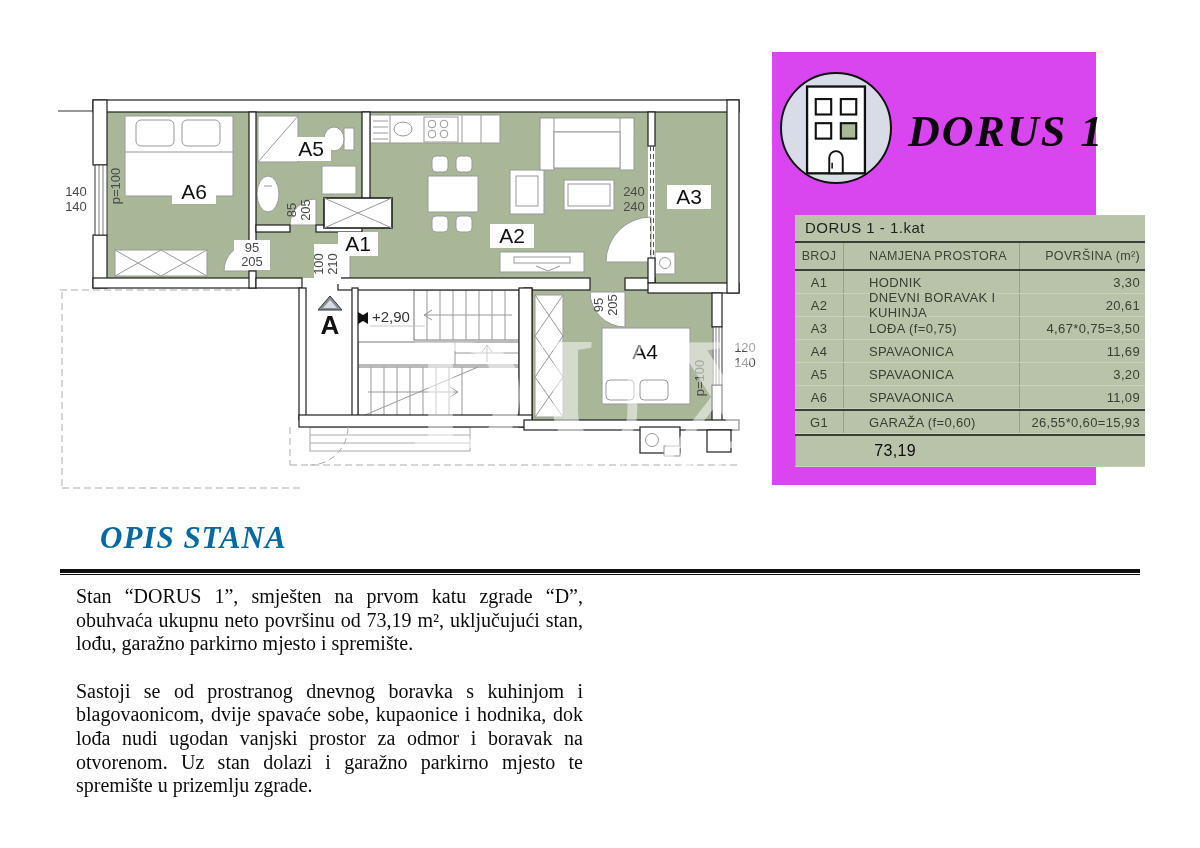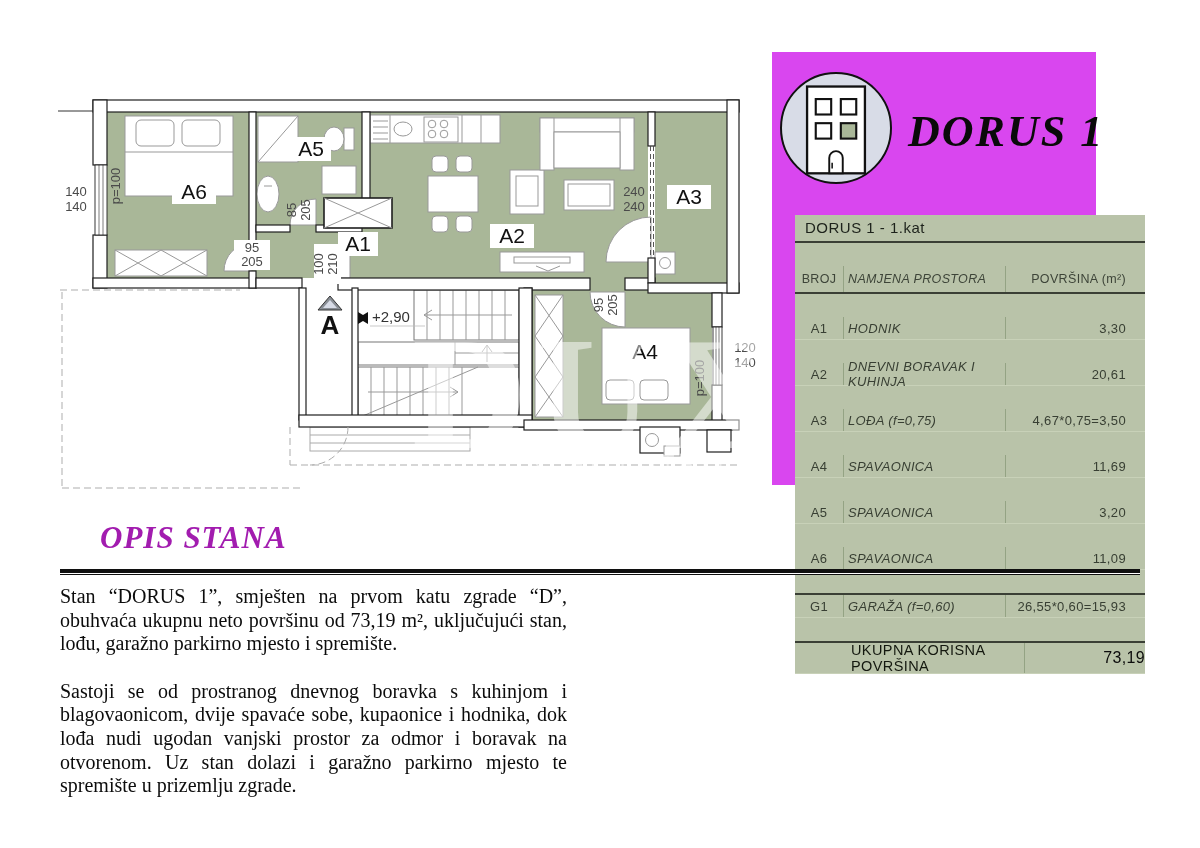--- a/index.html
+++ b/index.html
@@ -18,41 +18,41 @@
   
   #panel{position:absolute;left:772px;top:52px;width:324px;height:433px;background:#d946ef;}
   #logo-circle{position:absolute;left:8px;top:20px;width:112px;height:112px;border-radius:50%;
                background:#d8dce7;border:2px solid #111;box-sizing:border-box;}
   #brand{position:absolute;left:136px;top:54px;font:italic bold 44px "Liberation Serif",serif;
          color:#0a0a0a;letter-spacing:2px;white-space:nowrap;}
   #tbl{position:absolute;left:23px;top:163px;width:350px;background:#b9c3a9;color:#383f33;
        font-size:13px;letter-spacing:.35px;}
   .ttitle{height:26px;line-height:26px;padding-left:10px;border-bottom:2px solid #3a3f35;
           font-size:15px;color:#1d221b;letter-spacing:.5px;}
-  .thead,.trow,.ttotal{display:flex;align-items:center;margin-top:23px;}
+  .thead,.trow,.ttotal{display:flex;align-items:center;}
   .thead{height:26px;border-bottom:2px solid #3a3f35;color:#3d4438;font-size:12.5px;}
   .trow{height:22px;border-bottom:1px solid #c8d1b8;}
   .trow.group-start{border-top:2px solid #3a3f35;}
   .tcell.broj{width:48px;text-align:center;}
-  .tcell.namjena{flex:1;padding-left:4px;border-left:1px solid #94a384;align-self:stretch;
-                 display:flex;align-items:center;font-style:italic;}
-  .tcell.povrsina{width:120px;text-align:right;padding-right:19px;border-left:1px solid #94a384;
+  .tcell.namjena{flex:1;padding-left:25px;border-left:1px solid #94a384;align-self:stretch;
+                 display:flex;align-items:center;}
+  .tcell.povrsina{width:120px;text-align:right;padding-right:5px;border-left:1px solid #94a384;
                   align-self:stretch;display:flex;align-items:center;justify-content:flex-end;}
   .ttotal{height:30px;border-top:2px solid #3a3f35;border-bottom:1px solid #c8d1b8;}
   .ttotal .tlabel{flex:1;padding-left:56px;font-size:14.5px;color:#14180f;letter-spacing:.4px;}
   .ttotal .tvalue{width:120px;text-align:right;font-size:16px;color:#0c0c0c;
                   border-left:1px solid #94a384;align-self:stretch;display:flex;align-items:center;
                   justify-content:flex-end;}
 
   
   #opis-heading{position:absolute;left:100px;top:520px;font:italic bold 31px "Liberation Serif",serif;
-                color:#a21caf;letter-spacing:1px;}
+                color:#0369a1;letter-spacing:1px;}
   #rule{position:absolute;left:60px;top:569px;width:1080px;height:6px;box-sizing:border-box;
         border-top:4px solid #101010;border-bottom:1px solid #101010;background:#fff;}
-  #desc{position:absolute;left:60px;top:585px;width:507px;font:20px/23.6px "Liberation Serif",serif;
+  #desc{position:absolute;left:76px;top:585px;width:507px;font:20px/23.6px "Liberation Serif",serif;
         color:#0c0c0c;text-align:justify;}
   #desc p{margin:0 0 24px 0;}
 </style>
 </head>
 <body>
 
 <svg id="plan" viewBox="0 0 770 500">
 
   <g>
     <rect x="107" y="112" width="142" height="166" fill="#a9b798"></rect>
@@ -374,21 +374,20 @@
           <div class="tcell namjena">SPAVAONICA</div>
           <div class="tcell povrsina">11,09</div>
         </div>
         <div class="trow group-start">
           <div class="tcell broj">G1</div>
           <div class="tcell namjena">GARAŽA (f=0,60)</div>
           <div class="tcell povrsina">26,55*0,60=15,93</div>
         </div>
       </div>
     <div class="ttotal">
-      <div class="tlabel">UKUPNA KORISNA POVRŠINA</div>
       <div class="tvalue">73,19</div>
     </div>
   </div>
 </div>
 
 <div id="opis-heading">OPIS STANA</div>
 <div id="rule"></div>
 <div id="desc">
   <p>Stan “DORUS 1”, smješten na prvom katu zgrade “D”, obuhvaća ukupnu neto površinu od 73,19 m², uključujući stan, lođu, garažno parkirno mjesto i spremište.</p>
   <p>Sastoji se od prostranog dnevnog boravka s kuhinjom i blagovaonicom, dvije spavaće sobe, kupaonice i hodnika, dok lođa nudi ugodan vanjski prostor za odmor i boravak na otvorenom. Uz stan dolazi i garažno parkirno mjesto te spremište u prizemlju zgrade.</p>

